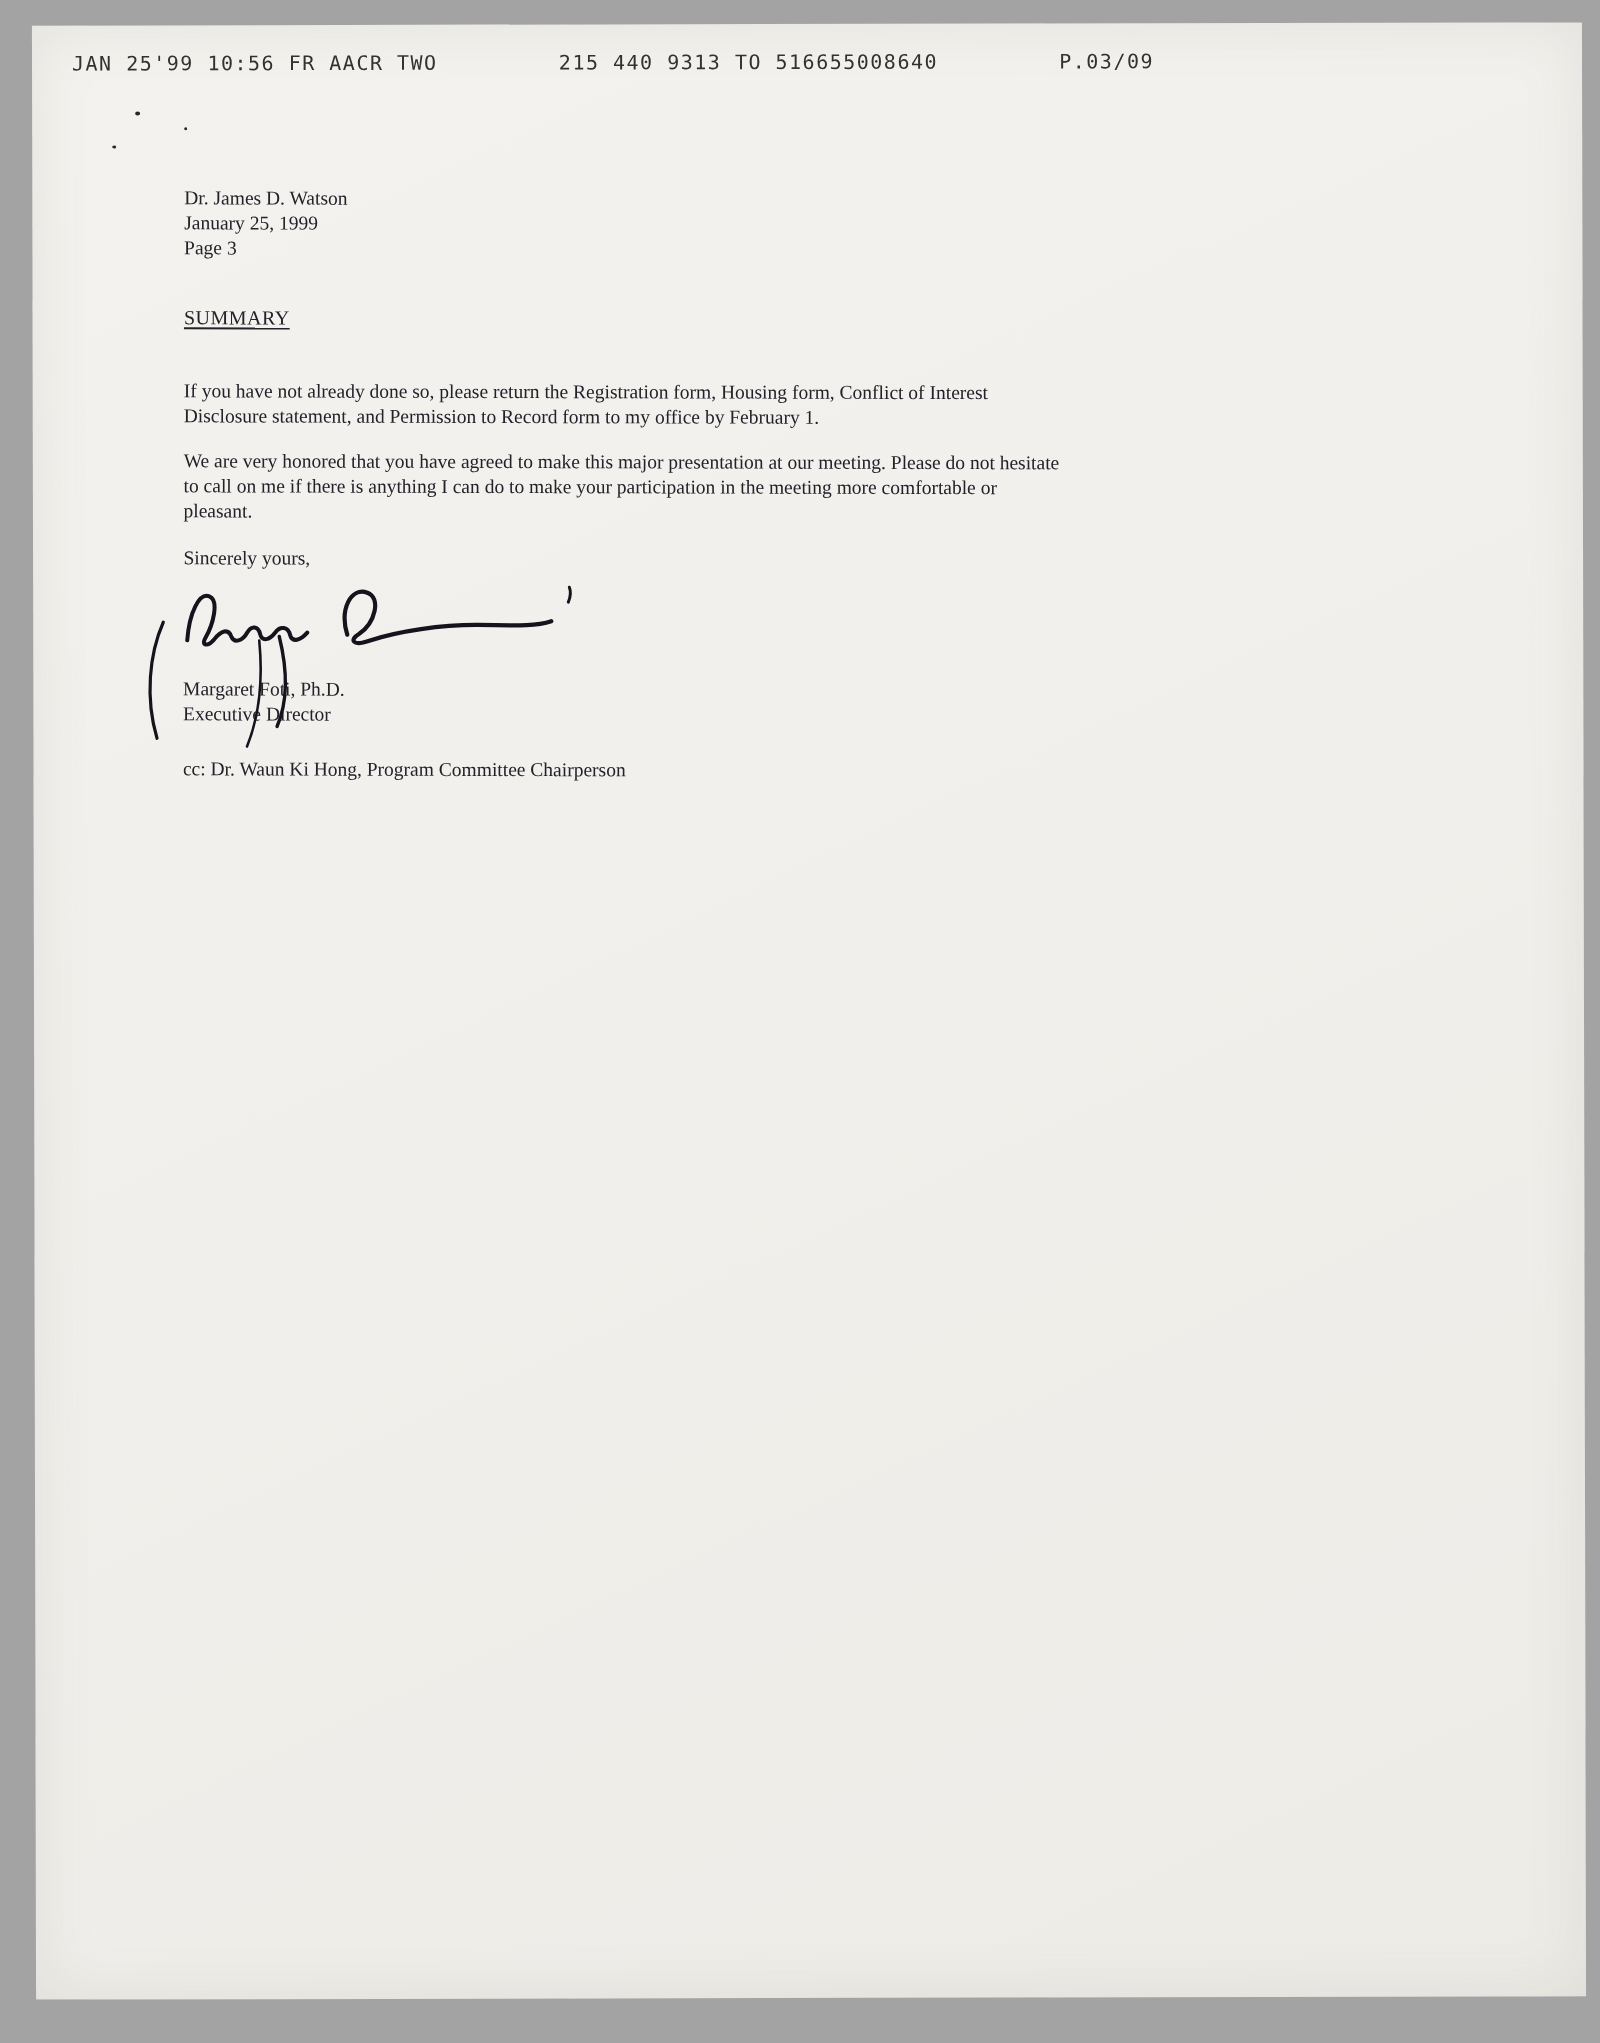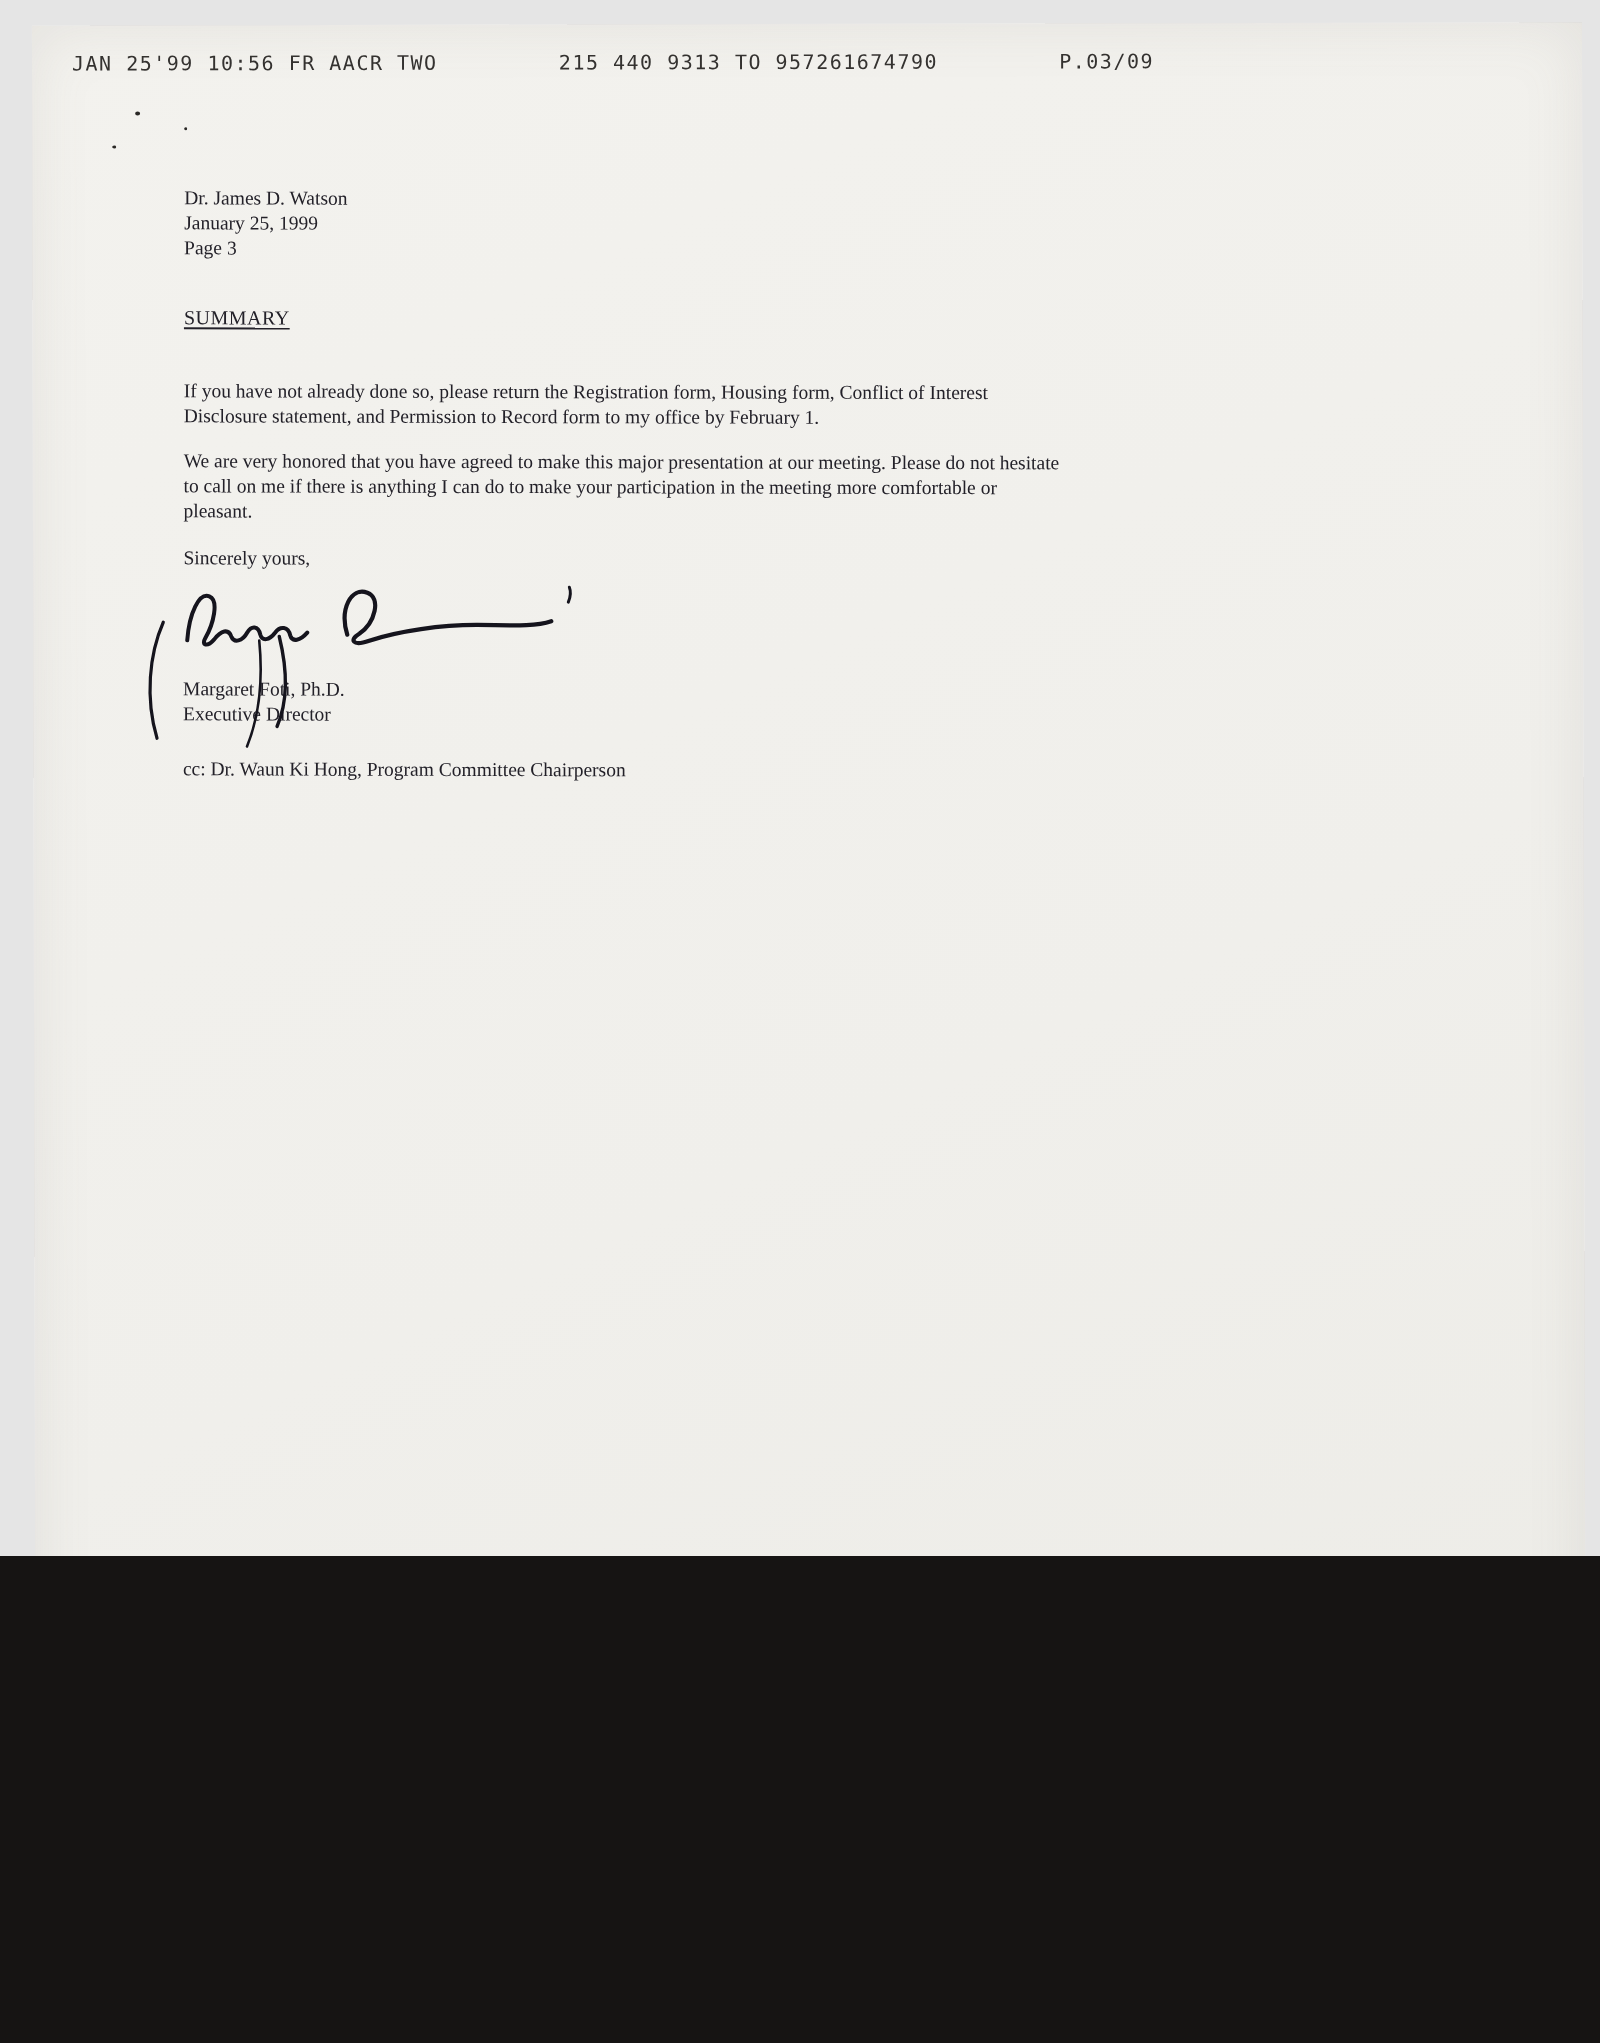--- a/index.html
+++ b/index.html
@@ -3,22 +3,22 @@
 <meta charset="utf-8">
 <style>
   html, body {
     margin: 0;
     padding: 0;
     background: #161413;
   }
   #stage {
     position: relative;
     width: 1600px;
-    height: 1556px;
-    background: #e5e5e5;
+    height: 2043px;
+    background: #a3a3a3;
     overflow: hidden;
     font-family: "Liberation Serif", serif;
   }
   
   .paper {
     position: absolute;
     left: 34px;
     top: 24px;
     width: 1550px;
     height: 1974px;
@@ -90,21 +90,21 @@
   .speck.s3 { left: 80px;  top: 120px; width: 4px; height: 3px; }
 </style>
 </head>
 <body>
 
 <div id="stage">
   <div class="paper">
 
     <div class="fax-header">
       <span>JAN 25'99 10:56 FR AACR TWO</span>
-      <span>215 440 9313 TO 957261674790</span>
+      <span>215 440 9313 TO 516655008640</span>
       <span>P.03/09</span>
     </div>
 
     <span class="speck s1"></span>
     <span class="speck s2"></span>
     <span class="speck s3"></span>
 
     <div class="letter">
 
       <div class="addr-block">

